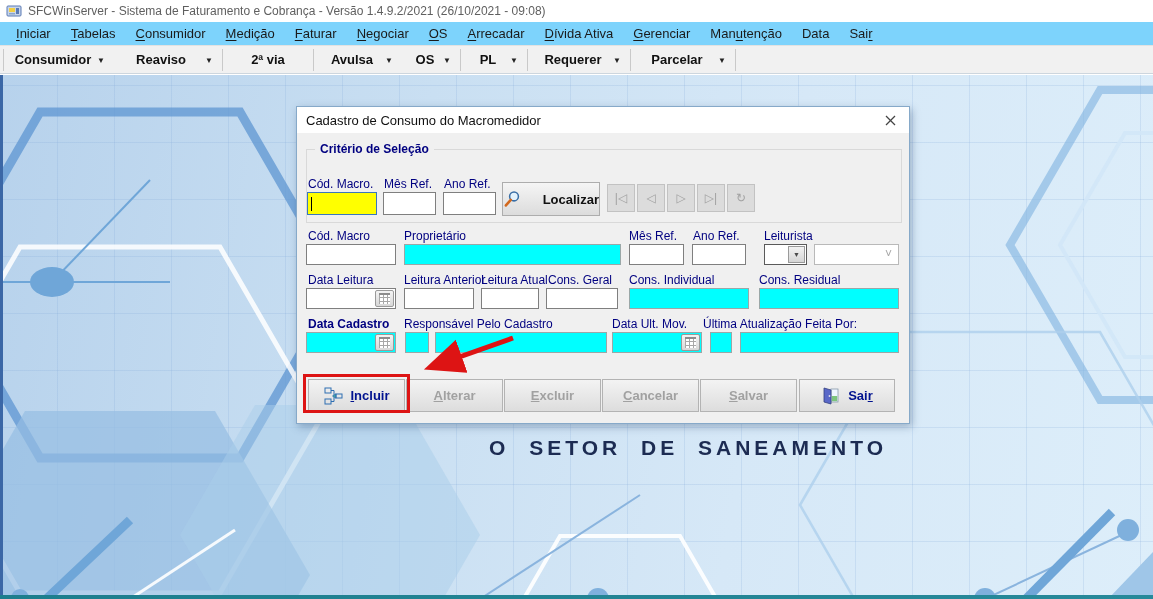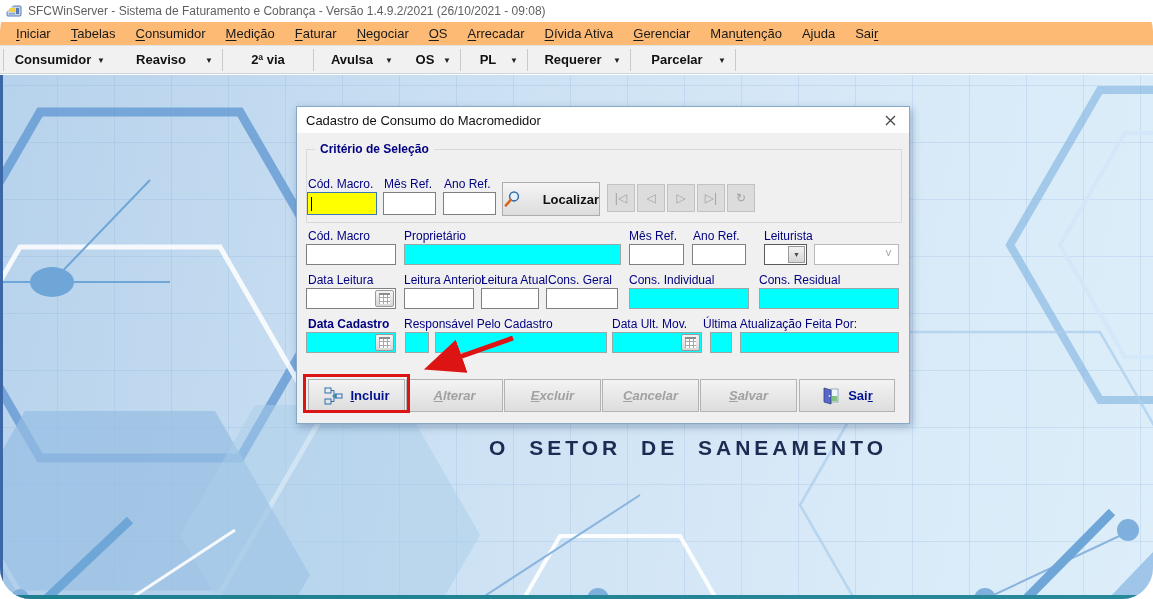--- a/index.html
+++ b/index.html
@@ -1,24 +1,24 @@
 <!DOCTYPE html>
 <html><head>
 <meta charset="utf-8">
 <style>
   * { margin:0; padding:0; box-sizing:border-box; }
   body { font-family:"Liberation Sans", sans-serif; background:#ffffff; }
-  .screen { position:relative; width:1153px; height:599px; overflow:hidden; background:#fff;border-radius:31px; }
+  .screen { position:relative; width:1153px; height:599px; overflow:hidden; background:#fff; }
 
   
   .titlebar { position:absolute; left:0; top:0; width:100%; height:22px; background:#fff; display:flex; align-items:center; padding-left:6px; }
   .titlebar .app-icon { width:16px; height:16px; margin-right:6px; }
   .titlebar .title-text { font-size:12px; color:#5f5f5f; white-space:nowrap; }
 
-  .menubar { position:absolute; left:0; top:22px; width:100%; height:23px; background:#fdba74; display:flex; align-items:center; padding-left:6px; }
+  .menubar { position:absolute; left:0; top:22px; width:100%; height:23px; background:#7dd3fc; display:flex; align-items:center; padding-left:6px; }
   .menu-item { font-size:13px; color:#1a1a1a; padding:3px 10px; cursor:default; white-space:nowrap; }
   .menu-item u { text-underline-offset:2px; }
 
   .toolbar { position:absolute; left:0; top:45px; width:100%; height:29px; background:#f1f1f1; border-top:1px solid #e2e2e2; border-bottom:1px solid #cdd6de; display:flex; align-items:center; }
   .tb-sep { width:1px; height:22px; background:#c9c9c9; margin:0 3px; flex:none; }
   .tb-btn { position:relative; height:25px; display:flex; align-items:center; justify-content:center; font-size:13px; font-weight:bold; color:#111; flex:none; }
   .tb-btn .tb-arrow { position:absolute; right:6px; top:9px; font-size:8px; color:#222; }
 
   
   .desktop { position:absolute; left:0; top:75px; width:1153px; height:524px;
@@ -59,21 +59,21 @@
       repeating-linear-gradient(90deg, #a8a8a8 0 1px, transparent 1px 4px),
       repeating-linear-gradient(#a8a8a8 0 1px, transparent 1px 4px);
       background-color:#fff; }
 
   .combo-btn { position:absolute; right:1px; top:1px; width:17px; height:17px; background:linear-gradient(#f2f2f2,#d5d5d5); border:1px solid #9a9a9a; display:flex; align-items:center; justify-content:center; font-size:7px; color:#4a4a4a; }
   .combo.disabled { background:#fff; border:1px solid #b9b9b9; }
   .combo.disabled .chev { position:absolute; right:6px; top:2px; font-size:12px; color:#a8a8a8; }
 
   .btn { position:absolute; background:linear-gradient(#f3f3f3,#dddddd); border:1px solid #b3b3b3; display:flex; align-items:center; justify-content:center; font-size:13px; font-weight:bold; }
   .btn .blabel { color:#00128f; }
-  .btn.disabled .blabel { color:#a1a1a1;font-style:italic; }
+  .btn.disabled .blabel { color:#a1a1a1; }
   .btn .bicon { margin-right:7px; display:flex; }
 
   .localizar-btn { position:absolute; left:205px; top:75px; width:98px; height:34px; background:linear-gradient(#f5f5f5,#dcdcdc); border:1px solid #adadad; display:flex; align-items:center; justify-content:center; font-size:13px; font-weight:bold; color:#111;gap:16px; }
   .localizar-btn svg { margin-right:5px; }
 
   .nav-btn { position:absolute; top:77px; width:28px; height:28px; background:#dcdcdc; border:1px solid #c2c2c2; display:flex; align-items:center; justify-content:center; font-size:12px; color:#a2a2a2; }
 
   
   .anno-box { position:absolute; left:303px; top:374px; width:107px; height:39px; border:3px solid #dd1414; z-index:30; pointer-events:none; }
   .anno-svg { position:absolute; left:0; top:0; z-index:31; pointer-events:none; }
@@ -98,21 +98,21 @@
     <span class="menu-item"><u>T</u>abelas</span>
     <span class="menu-item"><u>C</u>onsumidor</span>
     <span class="menu-item"><u>M</u>edição</span>
     <span class="menu-item"><u>F</u>aturar</span>
     <span class="menu-item"><u>N</u>egociar</span>
     <span class="menu-item"><u>O</u>S</span>
     <span class="menu-item"><u>A</u>rrecadar</span>
     <span class="menu-item"><u>D</u>ívida Ativa</span>
     <span class="menu-item"><u>G</u>erenciar</span>
     <span class="menu-item">Man<u>u</u>tenção</span>
-    <span class="menu-item">Ajuda</span>
+    <span class="menu-item">Data</span>
     <span class="menu-item">Sai<u>r</u></span>
   </div>
 
   <div class="toolbar">
     <div class="tb-sep"></div>
     <div class="tb-btn" style="width:104px">
       <span style="margin-right:12px">Consumidor</span>
       <span class="tb-arrow">▼</span>
     </div>
     <div class="tb-btn" style="width:104px;margin-left:4px">

